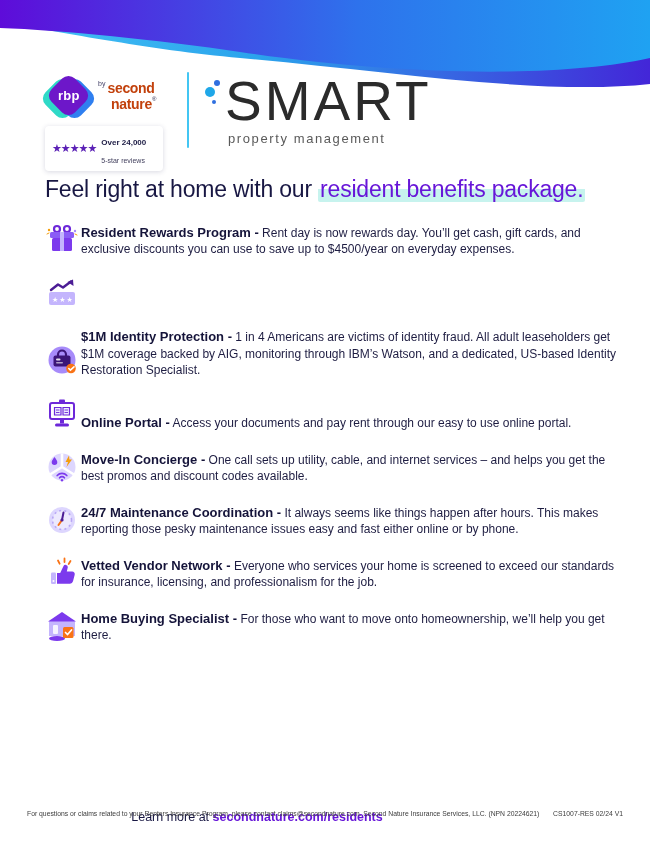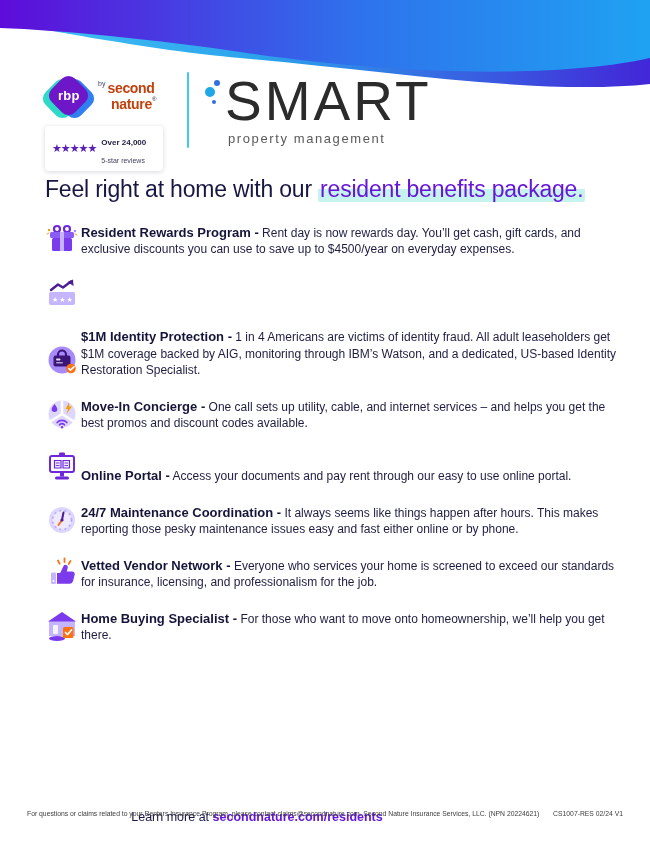--- a/index.html
+++ b/index.html
@@ -154,48 +154,48 @@
         <circle cx="27" cy="25.5" r="4.8" fill="#f97316"></circle>
         <path d="M24.8 25.5 l1.6 1.6 L30 23.8" stroke="#ffffff" stroke-width="1.6" fill="none" stroke-linecap="round"></path>
       </svg>
     </span>
     <p><span class="bt">$1M Identity Protection -</span> <span>1 in 4 Americans are victims of identity fraud. All adult leaseholders get $1M coverage backed by AIG, monitoring through IBM’s Watson, and a dedicated, US-based Identity Restoration Specialist.</span></p>
   </div>
 
   <div class="benefit">
     <span class="icon">
       <svg width="36" height="36" viewBox="0 0 36 36">
+        <rect x="15" y="3.5" width="6" height="4" rx="1" fill="#6d28d9"></rect>
+        <rect x="6" y="7" width="24" height="16" rx="2" fill="#ffffff" stroke="#6d28d9" stroke-width="2"></rect>
+        <path d="M10.5 11.5 h6.5 v7.5 h-6.5 z M19 11.5 h6.5 v7.5 h-6.5 z" fill="#ede9fe" stroke="#6d28d9" stroke-width="1.2"></path>
+        <path d="M12 14 h3.5 M12 16.5 h3.5 M20.5 14 h3.5 M20.5 16.5 h3.5" stroke="#6d28d9" stroke-width="0.9"></path>
+        <rect x="16" y="23" width="4" height="4.5" fill="#6d28d9"></rect>
+        <rect x="11" y="27.5" width="14" height="3" rx="1.5" fill="#6d28d9"></rect>
+      </svg>
+    </span>
+    <p><span class="bt">Online Portal -</span> <span>Access your documents and pay rent through our easy to use online portal.</span></p>
+  </div>
+
+  <div class="benefit">
+    <span class="icon">
+      <svg width="36" height="36" viewBox="0 0 36 36">
         <circle cx="18" cy="18" r="13.5" fill="#ddd6fe"></circle>
         <path d="M18 18 V4.5 M18 18 L6 25.5 M18 18 L30 25.5" stroke="#ffffff" stroke-width="2.6"></path>
         <path d="M10.5 8 c1.6 2.4 2.8 3.6 2.8 5.2 a2.8 2.8 0 0 1 -5.6 0 c0 -1.6 1.2 -2.8 2.8 -5.2 Z" fill="#7c3aed"></path>
         <polygon points="25,6.5 21.5,13 24,13 22.5,18 28,10.5 25.4,10.5" fill="#f59e0b"></polygon>
         <path d="M13.2 26.5 a6.5 6.5 0 0 1 9.6 0 M15.6 28.8 a3.2 3.2 0 0 1 4.8 0" stroke="#7c3aed" stroke-width="1.7" fill="none" stroke-linecap="round"></path>
         <circle cx="18" cy="31.2" r="1.2" fill="#7c3aed"></circle>
       </svg>
     </span>
     <p><span class="bt">Move-In Concierge -</span> <span>One call sets up utility, cable, and internet services – and helps you get the best promos and discount codes available.</span></p>
   </div>
 
   <div class="benefit">
     <span class="icon">
       <svg width="36" height="36" viewBox="0 0 36 36">
-        <rect x="15" y="3.5" width="6" height="4" rx="1" fill="#6d28d9"></rect>
-        <rect x="6" y="7" width="24" height="16" rx="2" fill="#ffffff" stroke="#6d28d9" stroke-width="2"></rect>
-        <path d="M10.5 11.5 h6.5 v7.5 h-6.5 z M19 11.5 h6.5 v7.5 h-6.5 z" fill="#ede9fe" stroke="#6d28d9" stroke-width="1.2"></path>
-        <path d="M12 14 h3.5 M12 16.5 h3.5 M20.5 14 h3.5 M20.5 16.5 h3.5" stroke="#6d28d9" stroke-width="0.9"></path>
-        <rect x="16" y="23" width="4" height="4.5" fill="#6d28d9"></rect>
-        <rect x="11" y="27.5" width="14" height="3" rx="1.5" fill="#6d28d9"></rect>
-      </svg>
-    </span>
-    <p><span class="bt">Online Portal -</span> <span>Access your documents and pay rent through our easy to use online portal.</span></p>
-  </div>
-
-  <div class="benefit">
-    <span class="icon">
-      <svg width="36" height="36" viewBox="0 0 36 36">
         <circle cx="18" cy="18" r="13" fill="#ddd6fe"></circle>
         <circle cx="18" cy="18" r="9.5" fill="#ede9fe" stroke="#b9a7f5" stroke-width="1.6" stroke-dasharray="2 3.2"></circle>
         <line x1="18" y1="18" x2="19.5" y2="10.5" stroke="#4c1d95" stroke-width="2" stroke-linecap="round"></line>
         <line x1="18" y1="18" x2="14.5" y2="23" stroke="#f97316" stroke-width="2" stroke-linecap="round"></line>
         <circle cx="18" cy="18" r="1.6" fill="#4c1d95"></circle>
       </svg>
     </span>
     <p><span class="bt">24/7 Maintenance Coordination -</span> <span>It always seems like things happen after hours. This makes reporting those pesky maintenance issues easy and fast either online or by phone.</span></p>
   </div>
 

